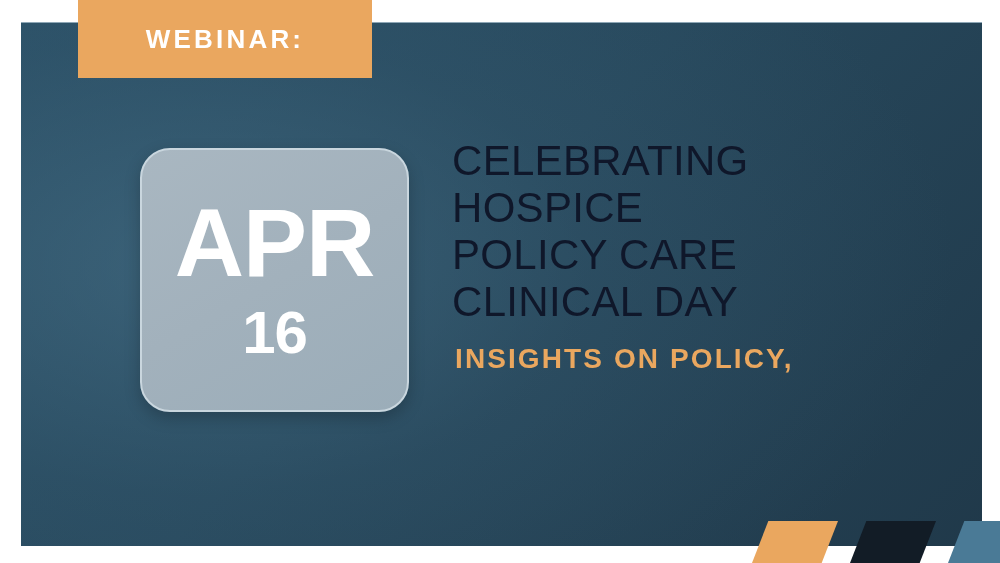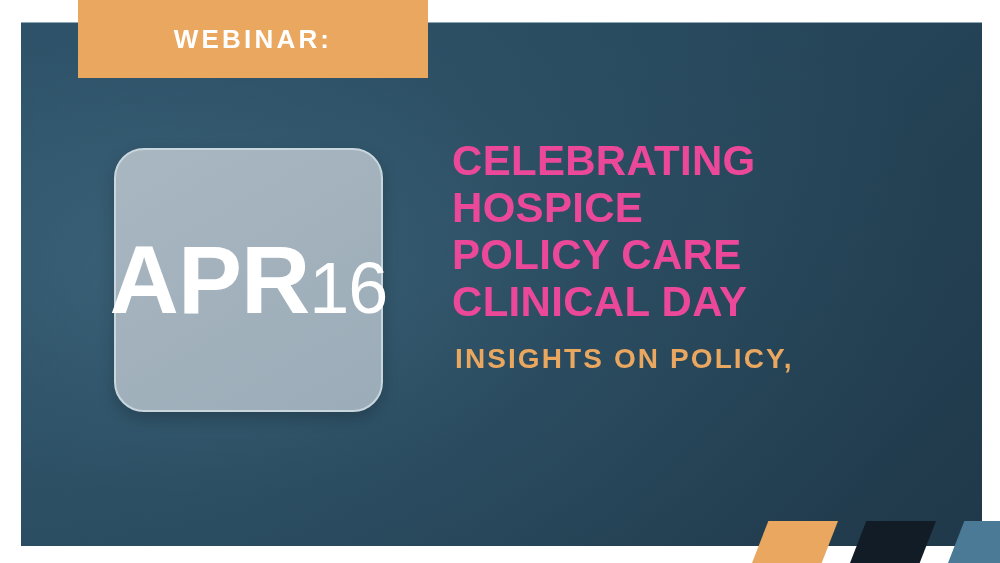--- a/index.html
+++ b/index.html
@@ -37,79 +37,79 @@
         rgba(0,0,0,0.00) 66%),
       linear-gradient(135deg, #2a4f65 0%, #27485c 45%, #20394a 100%);
     border-top: 1px solid #8ea7b6;
   }
 
   
   .badge {
     position: absolute;
     left: 78px;
     top: 0;
-    width: 350px;
+    width: 294px;
     height: 78px;
     background: #eaa75f;
     display: flex;
     align-items: center;
     justify-content: center;
   }
   .badge-label {
     color: #ffffff;
     font-size: 26px;
     font-weight: bold;
     letter-spacing: 3.2px;
     line-height: 1;
   }
 
   
   .date-card {
     position: absolute;
-    left: 114px;
+    left: 140px;
     top: 148px;
     width: 269px;
     height: 264px;
     box-sizing: border-box;
     border-radius: 30px;
     background: linear-gradient(150deg, #a9b7c1 0%, #a2b1bc 50%, #9badb9 100%);
     border: 2px solid #c9d6de;
     box-shadow: 0 6px 16px rgba(0,0,0,0.22);
     display: flex;
-    flex-direction: row;
+    flex-direction: column;
     align-items: center;
     justify-content: center;
   }
   .date-month {
     color: #ffffff;
     font-size: 96px;
     font-weight: bold;
     line-height: 0.92;
     letter-spacing: -1px;
   }
   .date-day {
     color: #ffffff;
-    font-size: 72px;
-    font-weight: normal;
+    font-size: 60px;
+    font-weight: bold;
     line-height: 0.96;
     letter-spacing: -1px;
     margin-top: 17px;
   }
 
   
   .text-block {
     position: absolute;
     left: 452px;
     top: 137px;
     width: 500px;
   }
   .headline {
-    color: #ec4899;
+    color: #0f172a;
     font-size: 42px;
-    font-weight: bold;
+    font-weight: normal;
     line-height: 47px;
     letter-spacing: 0.3px;
     margin: 0;
   }
   .headline .ln { display: block; white-space: nowrap; }
 
   .subhead {
     margin: 16px 0 0 3px;
     color: #eaa75f;
     font-size: 28px;

